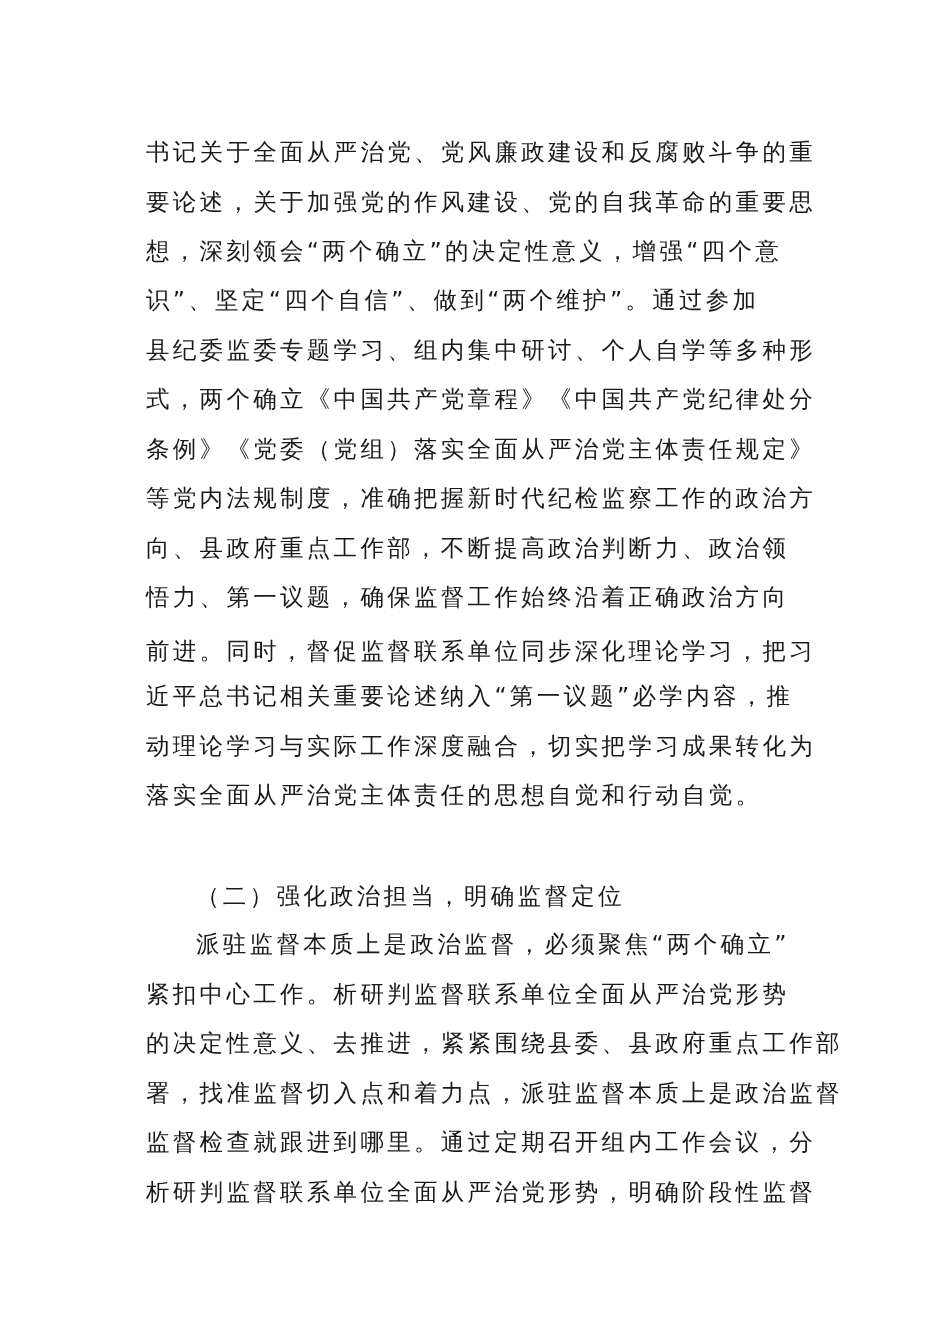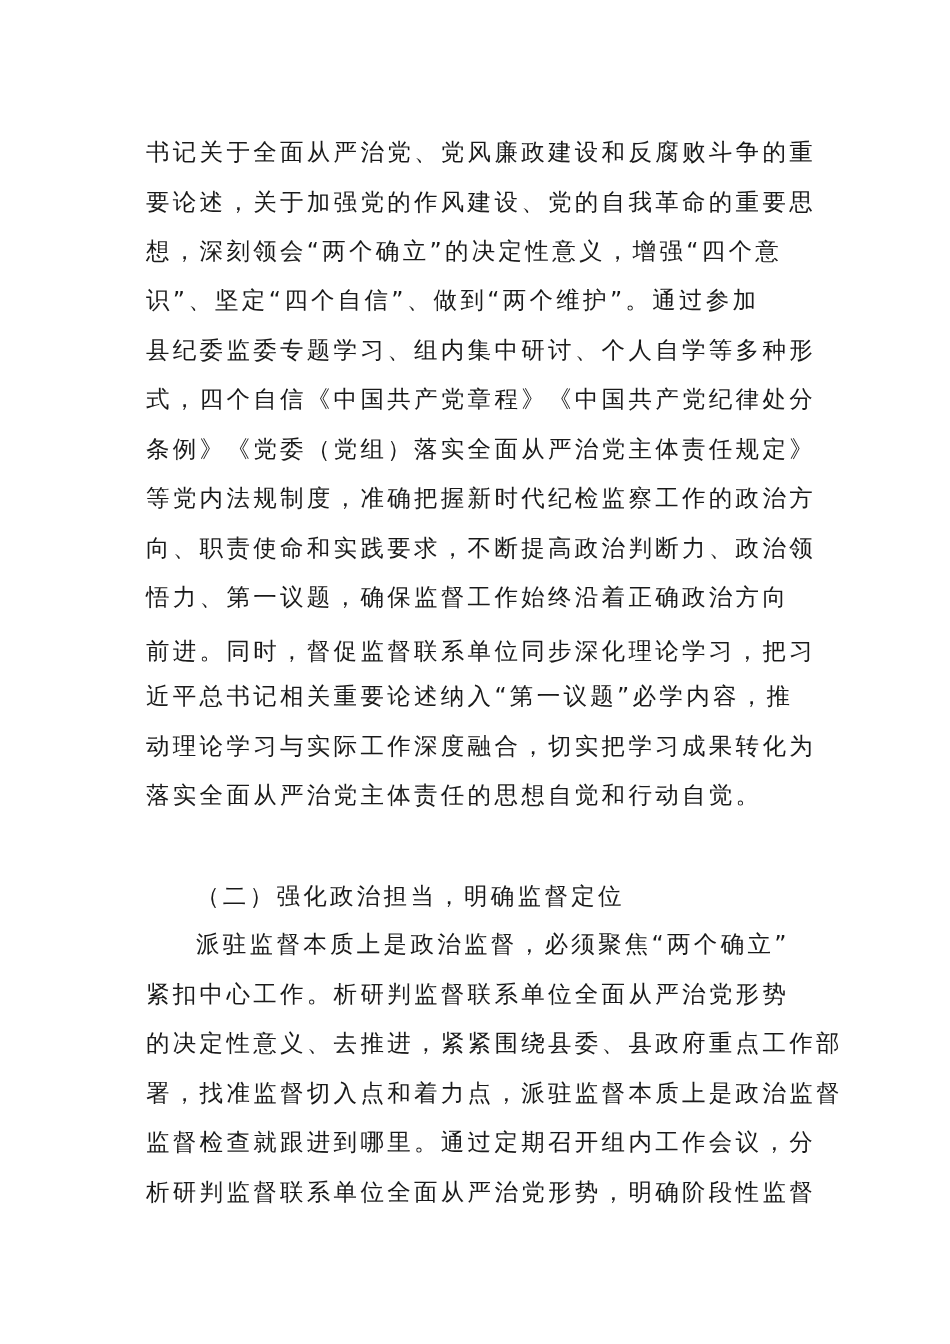--- a/index.html
+++ b/index.html
@@ -39,24 +39,24 @@
 <body>
 
 <div class="page">
 
   <div>
     <div class="line" style="top:137px">书记关于全面从严治党、党风廉政建设和反腐败斗争的重</div>
     <div class="line" style="top:187px">要论述，关于加强党的作风建设、党的自我革命的重要思</div>
     <div class="line" style="top:236px">想，深刻领会“两个确立”的决定性意义，增强“四个意</div>
     <div class="line" style="top:285px">识”、坚定“四个自信”、做到“两个维护”。通过参加</div>
     <div class="line" style="top:335px">县纪委监委专题学习、组内集中研讨、个人自学等多种形</div>
-    <div class="line" style="top:384px">式，四个自信《中国共产党章程》《中国共产党纪律处分</div>
+    <div class="line" style="top:384px">式，两个确立《中国共产党章程》《中国共产党纪律处分</div>
     <div class="line" style="top:434px">条例》《党委（党组）落实全面从严治党主体责任规定》</div>
     <div class="line" style="top:483px">等党内法规制度，准确把握新时代纪检监察工作的政治方</div>
-    <div class="line" style="top:533px">向、职责使命和实践要求，不断提高政治判断力、政治领</div>
+    <div class="line" style="top:533px">向、县政府重点工作部，不断提高政治判断力、政治领</div>
     <div class="line" style="top:582px">悟力、第一议题，确保监督工作始终沿着正确政治方向</div>
     <div class="line" style="top:636px">前进。同时，督促监督联系单位同步深化理论学习，把习</div>
     <div class="line" style="top:681px">近平总书记相关重要论述纳入“第一议题”必学内容，推</div>
     <div class="line" style="top:731px">动理论学习与实际工作深度融合，切实把学习成果转化为</div>
     <div class="line" style="top:780px">落实全面从严治党主体责任的思想自觉和行动自觉。</div>
   </div>
 
   <div class="line" style="top:881px; left:196px">（二）强化政治担当，明确监督定位</div>
 
   <div>

